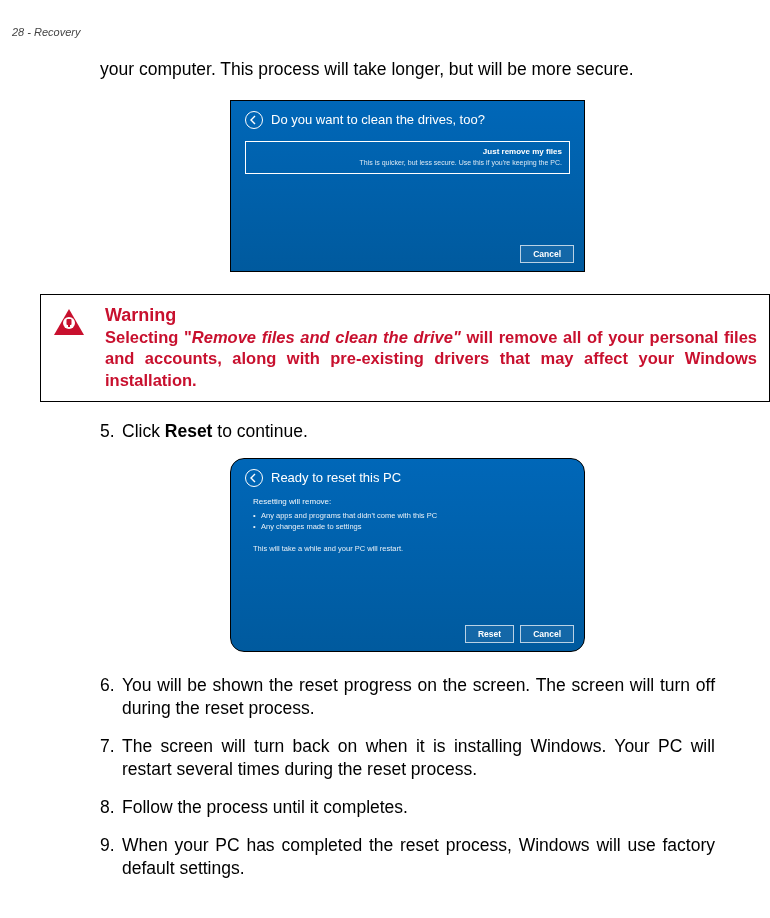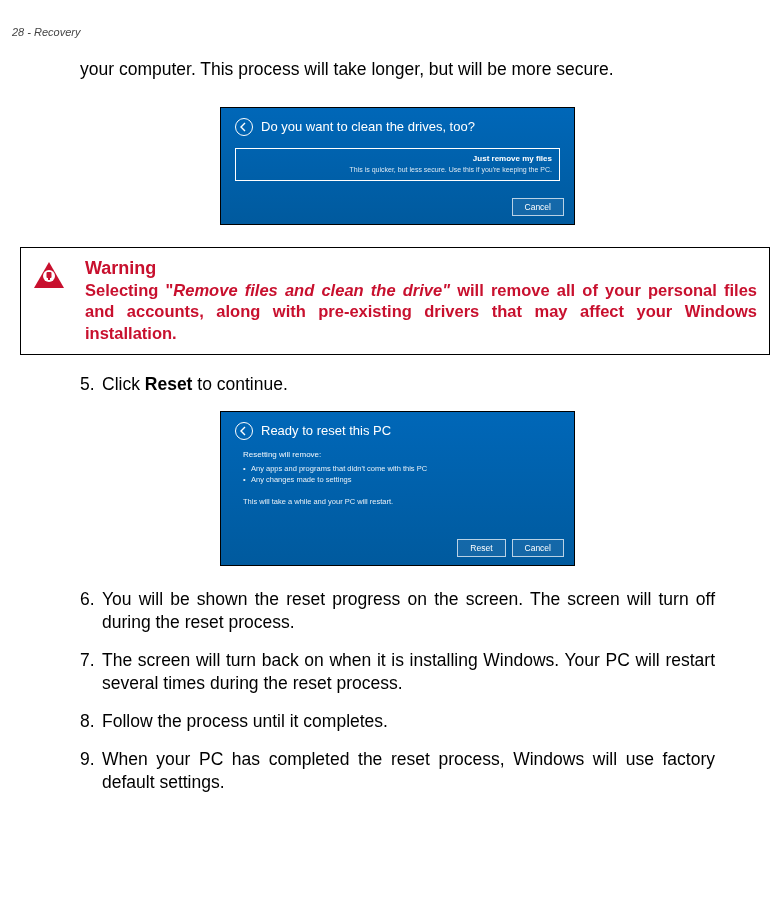--- a/index.html
+++ b/index.html
@@ -16,21 +16,21 @@
       position: relative;
     }
     .page-header {
       font-size: 11px;
       font-style: italic;
       color: #444;
       padding: 8px 0 0 12px;
       margin-top: 18px;
     }
     .content {
-      padding: 20px 55px 0 80px;
+      padding: 20px 55px 0 100px;
     }
     .intro-text {
       font-size: 17.5px;
       line-height: 1.35;
       text-align: justify;
       margin-bottom: 18px;
     }
     .dialog-wrapper {
       display: flex;
       justify-content: center;
@@ -84,20 +84,21 @@
     }
     .option-desc {
       color: rgba(255,255,255,0.85);
       font-size: 7px;
     }
     .dialog-footer {
       display: flex;
       justify-content: flex-end;
       gap: 6px;
       padding: 30px 10px 8px 10px;
+      font-weight: bold;
     }
     .dialog-btn {
       border: 1px solid rgba(255,255,255,0.7);
       background: rgba(255,255,255,0.08);
       color: white;
       font-size: 8.5px;
       padding: 3px 12px;
       min-width: 48px;
       text-align: center;
     }
@@ -183,21 +184,21 @@
 </head>
 <body>
 
 <div class="page-header">28 - Recovery</div>
 
 <div class="content">
 
   <p class="intro-text">your computer. This process will take longer, but will be more secure.</p>
 
   <div class="dialog-wrapper">
-    <div class="dialog" style="height:118px; position:relative;margin-top:7px;">
+    <div class="dialog" style="height:172px; position:relative;">
       <div class="dialog-header">
         <span class="back-icon">
           <svg width="10" height="10" viewBox="0 0 10 10">
               <path d="M6 1 L2 5 L6 9" stroke="white" stroke-width="1.4" fill="none"></path>
             </svg>
         </span>
         <span>Do you want to clean the drives, too?</span>
       </div>
       <div class="dialog-body">
         <div class="option-box selected">
@@ -229,21 +230,21 @@
   </div>
 
   <div class="step">
     <div class="step-num">5.</div>
     <div class="step-text">
       <span>Click </span><span class="bold">Reset</span><span> to continue.</span>
     </div>
   </div>
 
   <div class="dialog-wrapper">
-    <div class="dialog" style="height:155px; position:relative;">
+    <div class="dialog" style="height:194px; position:relative;border-radius:14px;">
       <div class="dialog-header">
         <span class="back-icon">
           <svg width="10" height="10" viewBox="0 0 10 10">
               <path d="M6 1 L2 5 L6 9" stroke="white" stroke-width="1.4" fill="none"></path>
             </svg>
         </span>
         <span>Ready to reset this PC</span>
       </div>
       <div class="reset-intro">Resetting will remove:</div>
       <ul class="bullets">

